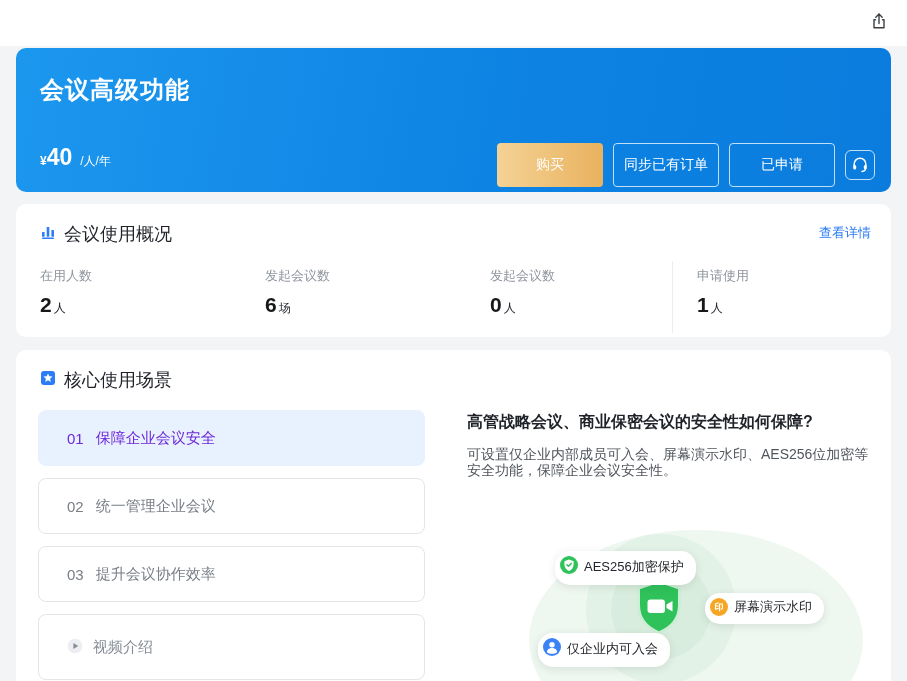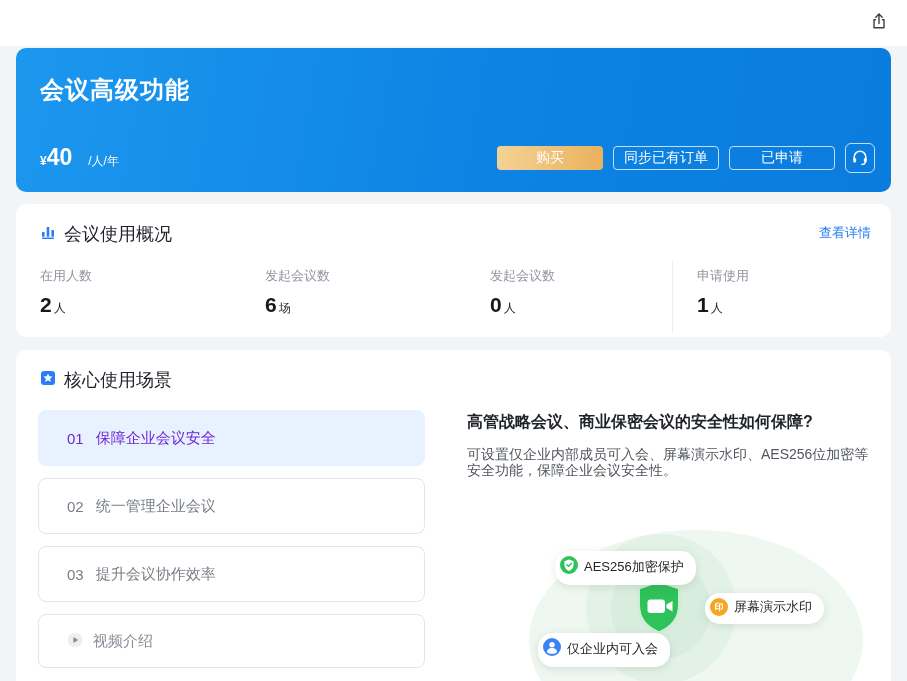--- a/index.html
+++ b/index.html
@@ -14,23 +14,23 @@
   .topbar { position:absolute; left:0; top:0; width:907px; height:46px; background:#ffffff; }
   .share-btn { position:absolute; right:16px; top:10px; width:24px; height:24px; border:none; background:transparent; cursor:pointer; display:flex; align-items:center; justify-content:center; }
 
   
   .banner { position:absolute; left:16px; top:48px; width:875px; height:144px;
     border-radius:10px; background:linear-gradient(100deg,#1c97ee 0%,#0d83e3 55%,#0a7cdd 100%); }
   .banner-title { position:absolute; left:24px; top:26px; font-size:24px; font-weight:bold; color:#ffffff; letter-spacing:1px; }
   .banner-price { position:absolute; left:24px; top:98px; color:#ffffff; display:flex; align-items:baseline; }
   .banner-price .cur { font-size:12px; font-weight:bold; }
   .banner-price .amount { font-size:23px; font-weight:bold; line-height:1; }
-  .banner-price .unit { font-size:12px; margin-left:16px; }
+  .banner-price .unit { font-size:12px; margin-left:8px; }
   .banner-actions { position:absolute; right:16px; top:95px; display:flex; align-items:center; gap:10px; }
-  .btn { height:24px; border-radius:4px; font-size:14px; display:flex; align-items:center; justify-content:center; cursor:pointer; font-family:inherit; }
+  .btn { height:44px; border-radius:4px; font-size:14px; display:flex; align-items:center; justify-content:center; cursor:pointer; font-family:inherit; }
   .btn-buy { width:106px; border:none; color:rgba(255,255,255,.96);
     background:linear-gradient(90deg,#f4d295 0%,#e9b25e 100%); }
   .btn-ghost { width:106px; background:transparent; border:1px solid rgba(255,255,255,.75); color:#ffffff; }
   .btn-support { width:30px; height:30px; border-radius:6px; background:transparent; border:1px solid rgba(255,255,255,.75); }
 
   
   .card { position:absolute; left:16px; background:#ffffff; border-radius:10px; width:875px; }
   .card-usage { top:204px; height:133px; }
   .card-head { position:absolute; left:24px; top:18px; display:flex; align-items:center; gap:8px; }
   .card-head-title { font-size:18px; color:#1f2329; font-weight:400; }
@@ -42,21 +42,21 @@
   .stat-value .unit { font-size:12px; color:#1f2329; margin-left:2px; }
   .stat-1 { left:24px; } .stat-2 { left:249px; } .stat-3 { left:474px; } .stat-4 { left:681px; }
   .v-divider { position:absolute; left:656px; top:57px; width:1px; height:72px; background:#ebedf0; }
 
   
   .card-scen { top:350px; height:345px; }
   .scen-list { position:absolute; left:22px; top:60px; width:387px; }
   .scen-item { width:387px; height:56px; border-radius:8px; margin-bottom:12px; display:flex; align-items:center;
     padding-left:28px; gap:12px; font-size:15px; background:#ffffff; border:1px solid #e3e5e9; color:#787e86; cursor:pointer; }
   .scen-item.active { background:#e8f2fe; border:1px solid #e8f2fe; color:#6d28d9; }
-  .scen-item.video { height:54px; gap:10px; color:#878d96; }
+  .scen-item.video { height:66px; gap:10px; color:#878d96; }
 
   .scen-detail { position:absolute; left:451px; top:62px; width:404px; }
   .scen-heading { font-size:16px; font-weight:bold; color:#1f2329; }
   .scen-desc { margin-top:13px; font-size:14px; line-height:16px; color:#51565d; }
 
   
   .illus { position:absolute; left:505px; top:178px; width:354px; height:170px; }
   .blob { position:absolute; left:8px; top:2px; width:334px; height:220px; border-radius:50%; background:#eef7f0; }
   .ring1 { position:absolute; left:65px; top:6px; width:150px; height:150px; border-radius:50%; background:#e3f2e7; }
   .ring2 { position:absolute; left:90px; top:31px; width:100px; height:100px; border-radius:50%; background:#d9edde; }

